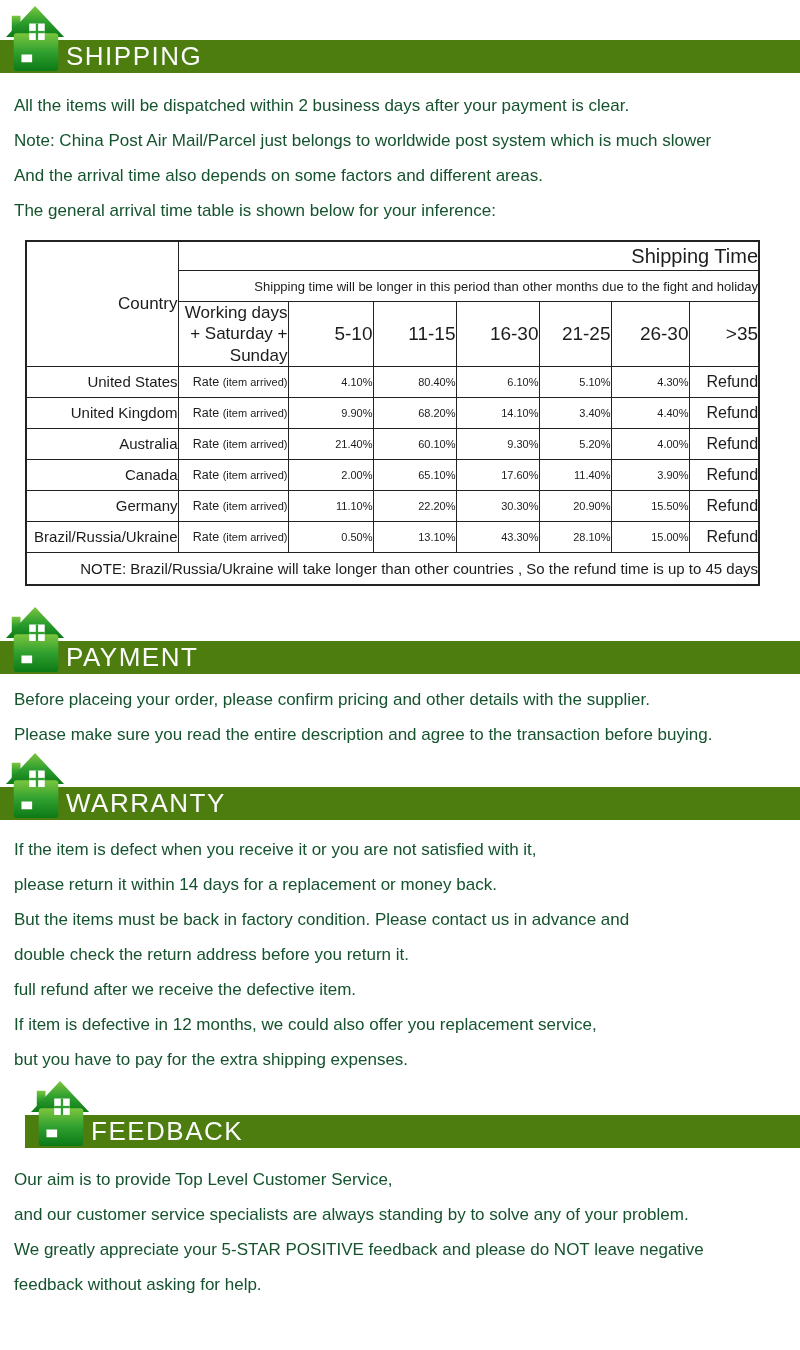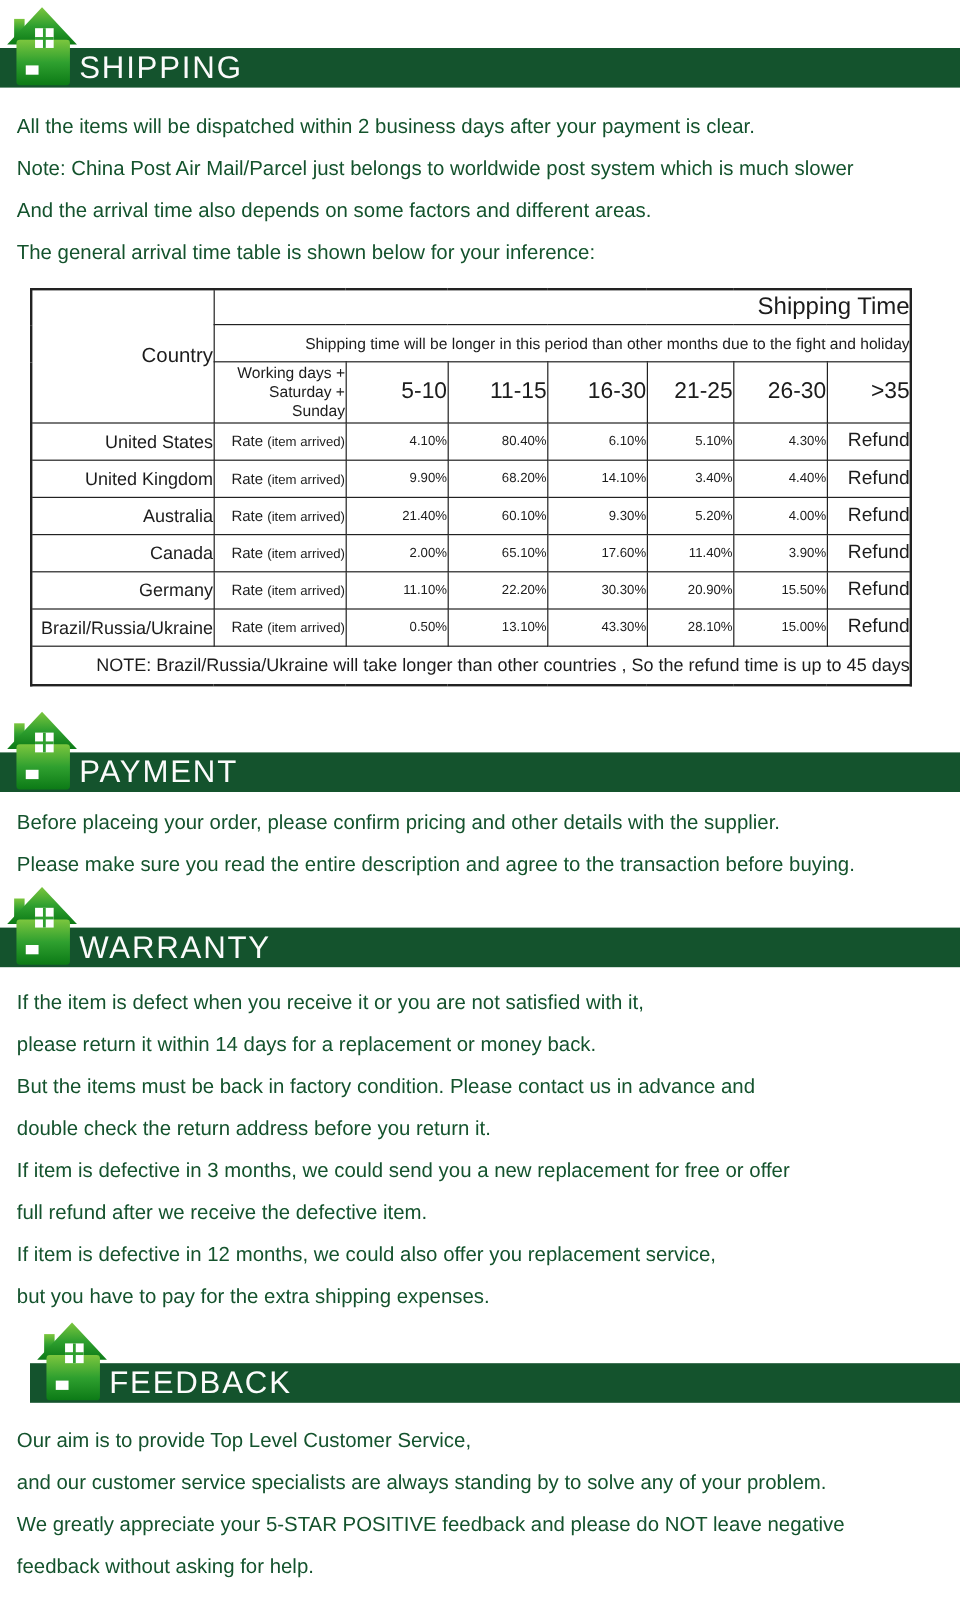--- a/index.html
+++ b/index.html
@@ -4,21 +4,21 @@
 <style>
   html,body { margin:0; padding:0; }
   body {
     width:800px; height:1350px; background:#ffffff; overflow:hidden;
     font-family:"Liberation Sans", sans-serif; color:#3b3b3b;
     padding-top:5px; box-sizing:border-box;
   }
   .section-header { position:relative; height:70px; }
   .banner {
     position:absolute; left:0; top:35px; width:100%; height:33px;
-    background:#14532d;
+    background:#4d7c0f;
   }
   .banner-title {
     display:block; padding-left:66px; font-size:26px; line-height:33px;
     color:#fbfbfb; letter-spacing:1.5px; font-weight:400;
   }
   .house { position:absolute; left:5px; top:0; z-index:2; }
   .text-block { padding:13px 8px 0 14px; }
   .text-block p { margin:0; font-size:17px; line-height:35px; color:#14532d; }
 
   
@@ -26,21 +26,21 @@
     border-collapse:collapse; margin:12px 0 0 25px;
     table-layout:fixed; width:733px; color:#1c1c1c;
   }
   table.ship td { border:1px solid #222; text-align:right; padding:0; overflow:hidden; }
   table.ship { border:2px solid #222; }
   .country-hdr { font-size:17px; }
   .time-hdr   { font-size:20px; }
   .r-time td  { height:28px; }
   .r-sub  td  { height:30px; font-size:13px; }
   .r-days td  { height:50px; }
-  .wd-hdr     { font-size:13px; line-height:1.25; padding:2px;margin-top:32px; }
+  .wd-hdr     { font-size:17px; line-height:1.25; padding:2px;margin-top:32px; }
   .day        { font-size:19px; }
   .r-data td  { height:30px; }
   .c-name     { font-size:15px; }
   .c-rate     { font-size:12.5px; white-space:nowrap; }
   .c-rate .sm { font-size:11px; }
   .c-val      { font-size:11px; }
   .c-refund   { font-size:16px; }
   .r-note td  { height:31px; font-size:15px; text-align:left; padding-left:6px; }
 
   .mt20 { margin-top:20px; }
@@ -214,21 +214,20 @@
     </svg>
     <div class="banner">
       <span class="banner-title">WARRANTY</span>
     </div>
   </div>
   <div class="text-block pad10">
     <p>If the item is defect when you receive it or you are not satisfied with it,</p>
     <p>please return it within 14 days for a replacement or money back.</p>
     <p>But the items must be back in factory condition. Please contact us in advance and</p>
     <p>double check the return address before you return it.</p>
-    <p>If item is defective in 3 months, we could send you a new replacement for free or offer</p>
     <p>full refund after we receive the defective item.</p>
     <p>If item is defective in 12 months, we could also offer you replacement service,</p>
     <p>but you have to pay for the extra shipping expenses.</p>
   </div>
 </div>
 
 <div class="section">
   <div class="section-header mt3">
     <svg class="house" viewBox="0 0 64 70" width="62" height="68">
       <rect x="7" y="11" width="9" height="18" fill="url(#hg)"></rect>

